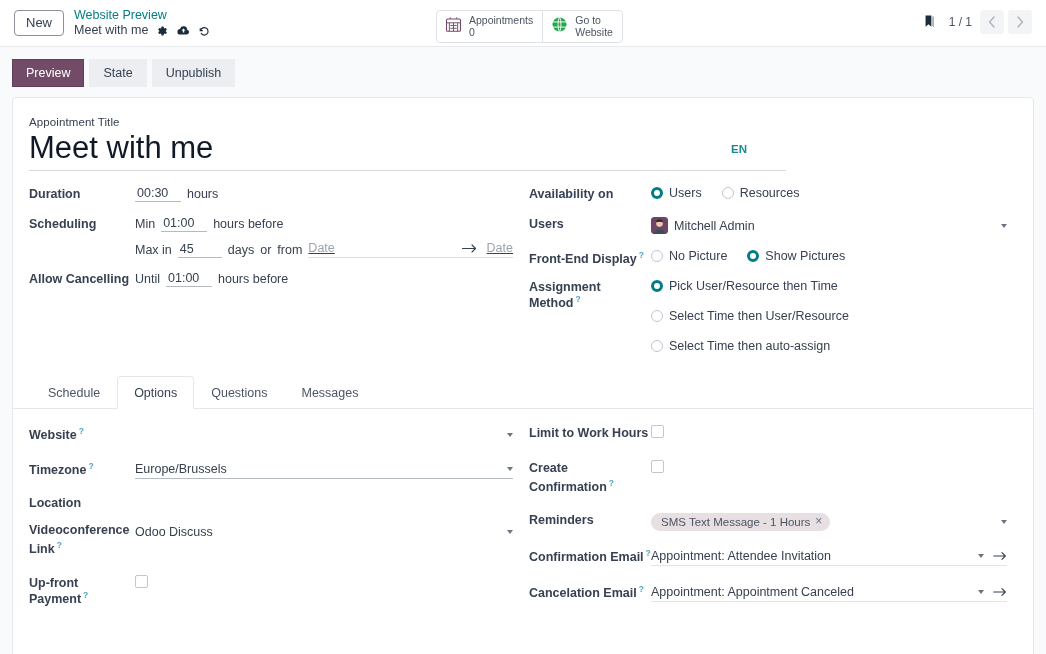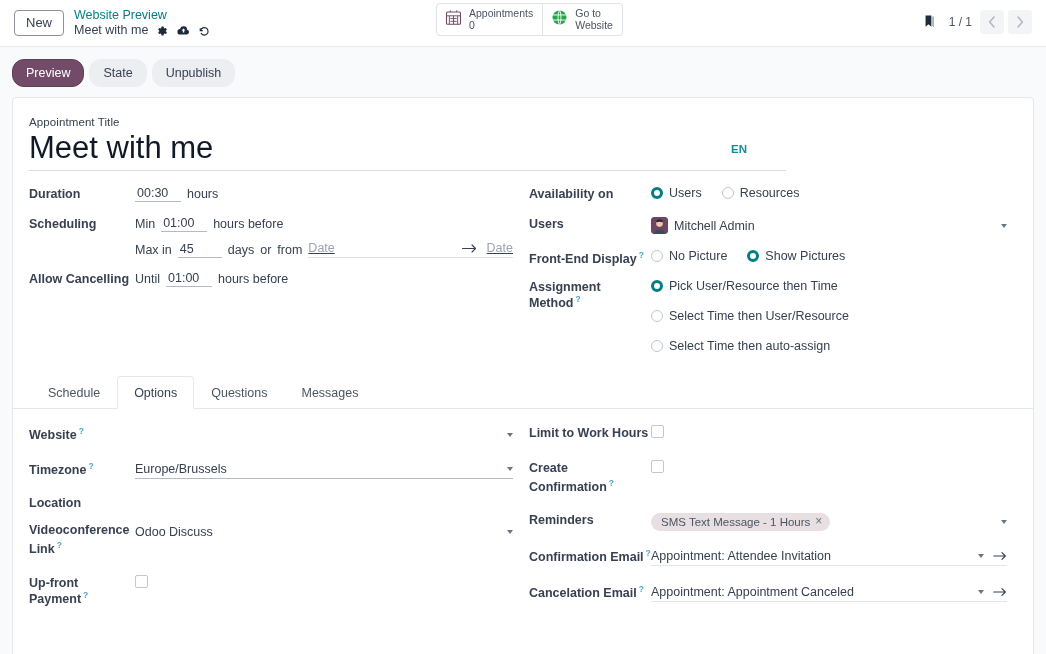--- a/index.html
+++ b/index.html
@@ -24,21 +24,21 @@
     cursor: pointer; margin-right: 10px; font-family:"Liberation Sans",sans-serif;
   }
   .bc { display:flex; flex-direction:column; justify-content:center; gap:1px; }
   .bc-parent { font-size: 12.5px; color:#017e84; cursor:pointer; line-height:14px; }
   .bc-row { display:flex; align-items:center; gap:7px; }
   .bc-current { font-size: 12.5px; color:#374151; line-height:15px; }
   .bc-ic { width:14px; height:14px; display:inline-flex; align-items:center; justify-content:center; cursor:pointer; color:#1d2c3a; }
   .bc-ic svg { display:block; }
 
   .stat-group {
-    position: absolute; left: 436px; top: 3px;
+    position: absolute; left: 436px; top: 10px;
     display: flex; border:1px solid #dfe2e6; border-radius: 4px; background:#fff; overflow:hidden;
   }
   .stat-btn { display:flex; align-items:center; gap:7px; padding: 4px 9px 4px 8px; cursor:pointer; }
   .stat-btn + .stat-btn { border-left:1px solid #dfe2e6; }
   .stat-txt { display:flex; flex-direction:column; line-height:11.5px; }
   .stat-l1 { font-size:10.5px; color:#4b5563; }
   .stat-l2 { font-size:10.5px; color:#4b5563; }
 
   .cp-right { position:absolute; right:14px; top:0; height:43px; display:flex; align-items:center; gap:12px; }
   .bookmark-ic { cursor:pointer; display:flex; }
@@ -46,21 +46,21 @@
   .pager-count { font-size:12px; color:#4b5563; margin-right:6px; }
   .pg-btn {
     width:24px; height:24px; border:0; background:#f3f4f6; color:#9ca3af;
     display:flex; align-items:center; justify-content:center; cursor:pointer; border-radius:3px;
   }
   .pg-btn + .pg-btn { margin-left:2px; }
 
   
   .statusbar { padding: 12px 12px 10px 12px; display:flex; gap:5px; }
   .sb-btn {
-    font-size: 12.5px; padding: 6px 13px; border-radius: 12px; cursor:pointer; border:1px solid transparent;
+    font-size: 12.5px; padding: 6px 13px; border-radius: 0; cursor:pointer; border:1px solid transparent;
     background:#eceef1; color:#374151; font-family:"Liberation Sans",sans-serif;
   }
   .sb-btn.primary { background:#714b67; border-color:#5e3f56; color:#fff; }
 
   
   .sheet {
     margin: 0 12px; background:#fff; border:1px solid #e5e7eb; border-radius:4px;
     height: 635px; padding: 18px 16px 0 16px; position:relative; overflow:hidden;
   }
   .title-block { position:relative; padding-bottom: 4px; }

